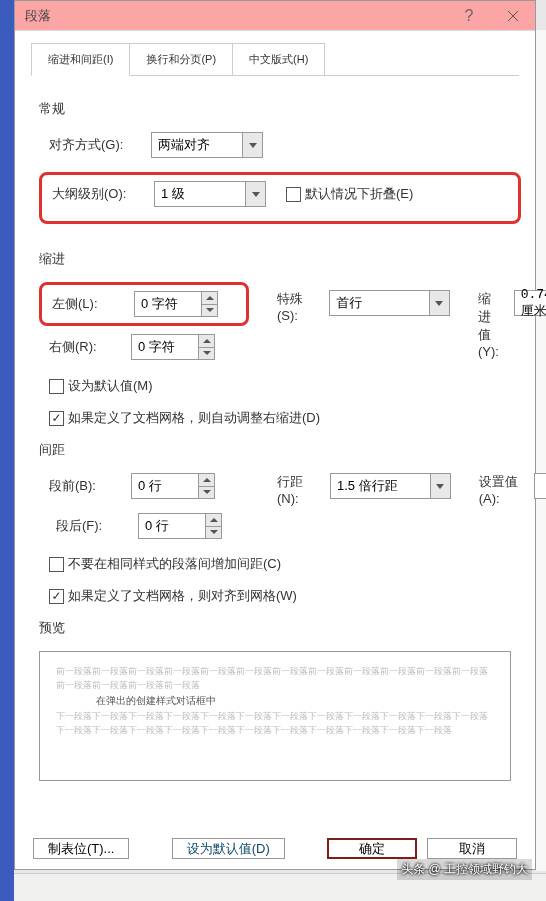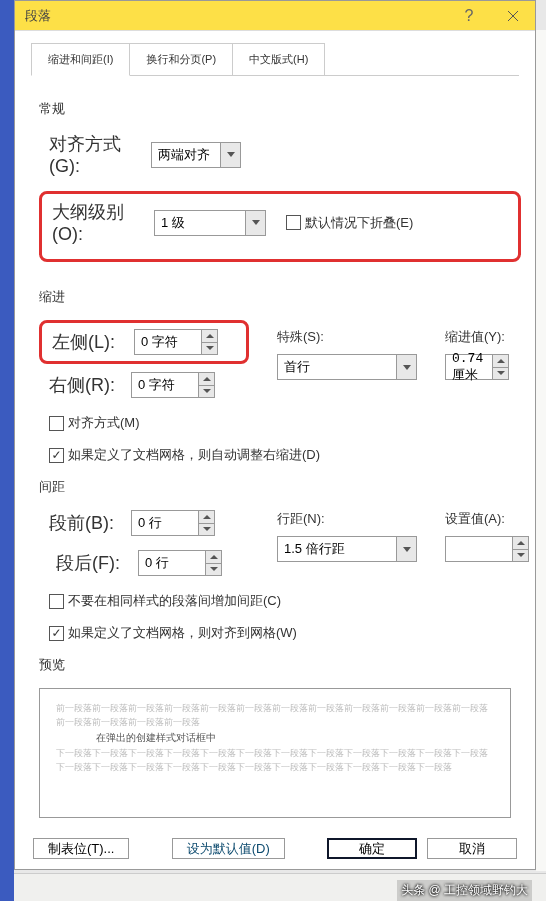--- a/index.html
+++ b/index.html
@@ -16,21 +16,21 @@
   .window {
     position: absolute;
     left: 14px; top: 0;
     width: 522px;
     height: 870px;
     background: #fff;
     border: 1px solid #999;
   }
   .titlebar {
     height: 30px;
-    background: #fde047;
+    background: #fca5a5;
     display: flex;
     align-items: center;
     border-bottom: 1px solid #ddd;
     padding-left: 10px;
   }
   .titlebar-title { flex: 1; font-size: 13px; color: #444; }
   .titlebar-btn {
     width: 44px; height: 30px;
     display: flex; align-items: center; justify-content: center;
     color: #555;
@@ -70,21 +70,21 @@
     margin: 10px 0 14px 0;
   }
   .row {
     display: flex;
     align-items: center;
     gap: 10px;
     margin-bottom: 14px;
   }
   .label {
     width: 92px;
-    font-size: 18px;
+    font-size: 13px;
     color: #333;
   }
   .select, .spin {
     display: flex;
     align-items: stretch;
     height: 26px;
     border: 1px solid #999;
     background: #fff;
   }
   .select-text, .spin-text {
@@ -138,21 +138,21 @@
   .check-label { font-size: 13px; color: #333; }
   .highlight-red {
     border: 3px solid #e03030;
     border-radius: 8px;
     padding: 6px 10px;
     margin: 0 -10px 14px -10px;
   }
   .highlight-red .row { margin-bottom: 8px; }
   .highlight-red .row:last-child { margin-bottom: 8px; }
   .col2 {
-    display: flex; flex-direction: column; gap: 6px;
+    display: flex; flex-direction: row; gap: 12px;
   }
   .label-sm { font-size: 13px; color: #333; margin-bottom: 2px; }
   .preview-box {
     border: 1px solid #999;
     height: 130px;
     padding: 12px 16px 8px 16px;
     font-size: 9px;
     color: #bbb;
     line-height: 1.6;
     overflow: hidden;
@@ -171,25 +171,25 @@
     gap: 10px;
   }
   .btn {
     height: 21px;
     border: 1px solid #999;
     background: #fff;
     display: flex; align-items: center; justify-content: center;
     font-size: 13px;
     padding: 0 14px;
   }
-  .btn.primary { border: 2px solid #0f172a; }
+  .btn.primary { border: 2px solid #7f1d1d; }
   .spacer { flex: 1; }
   .watermark {
     position: absolute;
-    right: 14px; bottom: 0;
+    right: 14px; bottom: 21px;
     font-size: 12px; color: #fff;
     text-shadow: 0 0 3px #000, 0 0 3px #000;
     background: rgba(0,0,0,0.15);
     padding: 2px 4px;
   }
   .left-strip {
     position: absolute;
     left: 0; top: 0; width: 14px; height: 100%;
     background: #3b5bbf;
   }
@@ -232,21 +232,21 @@
     <div class="tab">中文版式(H)</div>
   </div>
   <div class="tab-underline"></div>
 
   <div class="content">
 
     <div class="section-label">常规</div>
 
     <div class="row" style="margin-left:10px;">
       <span class="label">对齐方式(G):</span>
-      <div class="select" style="width:90px;">
+      <div class="select" style="width:112px;">
         <span class="select-text">两端对齐</span>
         <span class="select-btn">
             <span class="chev chev-down"></span>
           </span>
       </div>
     </div>
 
     <div class="highlight-red" style="margin-left:0;">
       <div class="row">
         <span class="label">大纲级别(O):</span>
@@ -320,21 +320,21 @@
             <div class="spin-btn">
                 <span class="chev chev-dn"></span>
               </div>
           </div>
         </div>
       </div>
     </div>
 
     <div class="check-row" style="margin-top:16px;">
       <span class="checkbox"></span>
-      <span class="check-label">对齐方式(M)</span>
+      <span class="check-label">设为默认值(M)</span>
     </div>
     <div class="check-row">
       <span class="checkbox checked"></span>
       <span class="check-label">如果定义了文档网格，则自动调整右缩进(D)</span>
     </div>
 
     <div class="section-label">间距</div>
 
     <div style="display:flex;gap:28px;align-items:flex-start;">
       <div style="flex:0 0 210px;">

